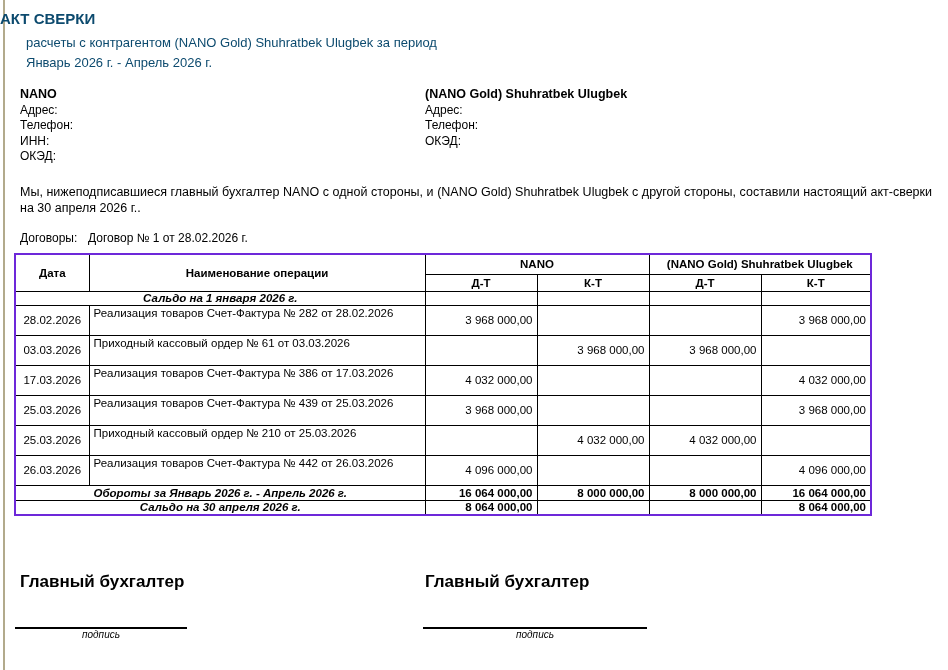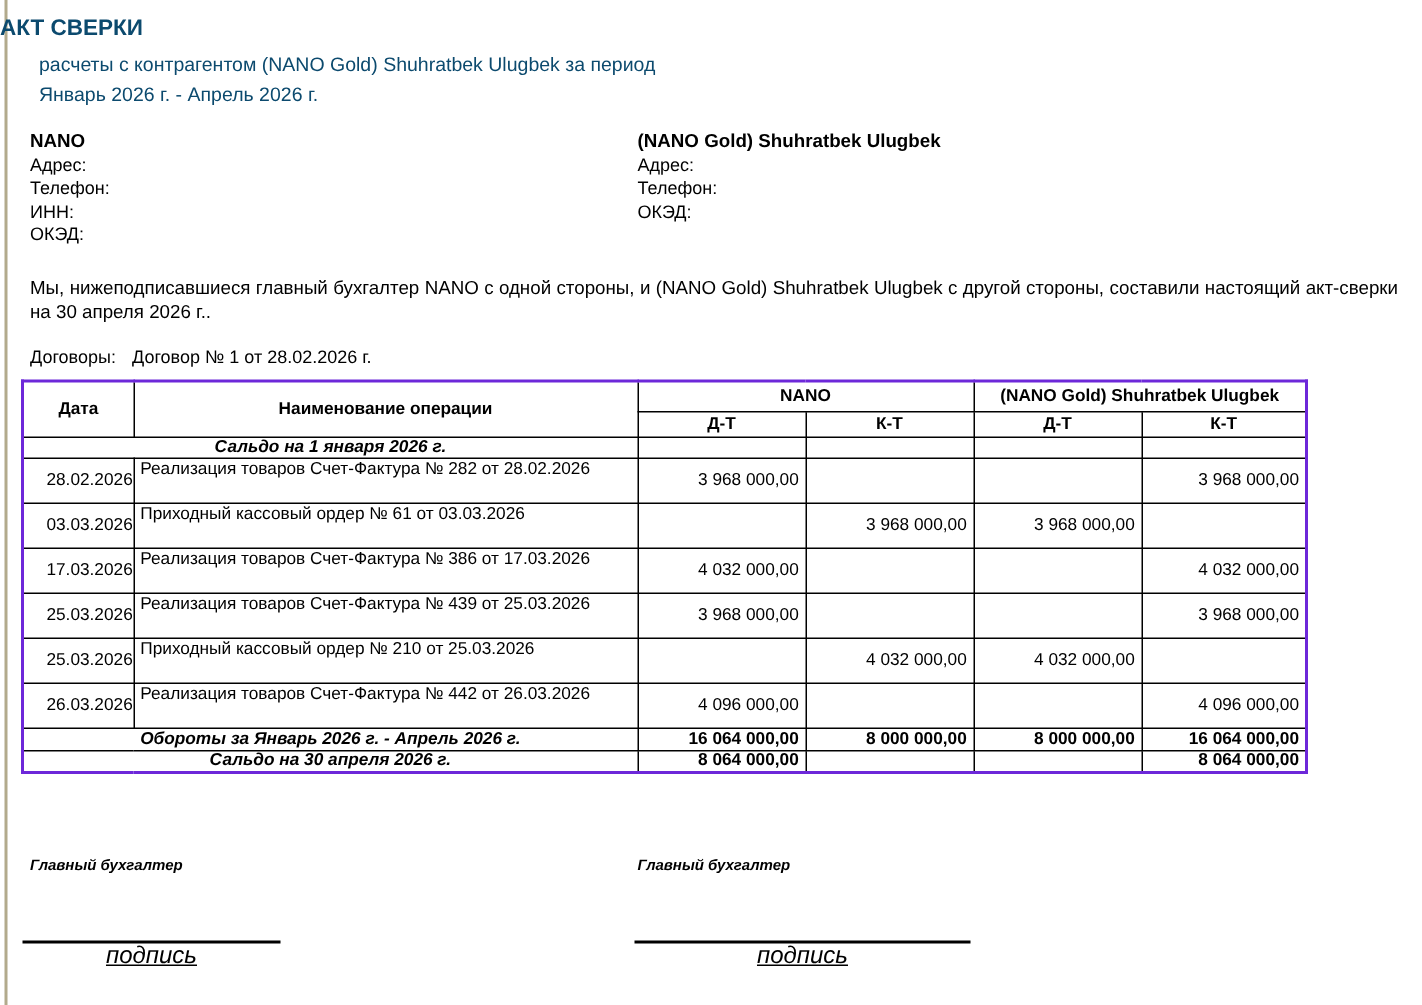--- a/index.html
+++ b/index.html
@@ -24,33 +24,33 @@
   .contracts-label { display: inline-block; min-width: 68px; }
 
   table.recon { position: absolute; top: 253px; left: 14px; width: 856px; border-collapse: collapse; border: 2px solid #6d28d9; table-layout: fixed; }
   table.recon th, table.recon td { border: 1px solid #000; font-size: 11.5px; overflow: hidden; white-space: nowrap; }
   table.recon th { font-weight: bold; text-align: center; padding: 1px 2px; }
   tr.hdr1 { height: 20px; } tr.hdr2 { height: 17px; }
   tr.balance { height: 14px; }
   tr.balance td, tr.totals td { font-weight: bold; }
   td.lbl { text-align: center; font-style: italic; }
   tr.datarow { height: 30px; }
-  td.date { text-align: right; vertical-align: middle; }
+  td.date { text-align: center; vertical-align: middle; }
   td.op { text-align: left; vertical-align: top; padding: 1px 4px; white-space: normal; line-height: 13px; }
   td.amt { text-align: right; vertical-align: middle; padding-right: 4px; }
   tr.totals { height: 15px; }
 
   .summary { position: absolute; top: 528px; left: 20px; width: 912px; font-size: 12px; font-weight: bold; line-height: 15.5px; }
-  .sign-title { position: absolute; top: 572px; font-size: 10px; font-weight: bold; font-style: italic; }
+  .sign-title { position: absolute; top: 572px; font-size: 17px; font-weight: bold; }
   .sign-title.left { left: 20px; } .sign-title.right { left: 425px; }
   .sign-block { position: absolute; top: 627px; text-align: center; }
   .sign-block.left { left: 15px; width: 172px; }
   .sign-block.right { left: 423px; width: 224px; }
   .sign-line { border-top: 2px solid #000; height: 2px; }
-  .sign-caption { font-size: 16px; font-style: italic; text-decoration: underline; }
+  .sign-caption { font-size: 10px; font-style: italic; }
 </style>
 </head>
 <body>
 
 <div class="page">
   <div class="edge-line"></div>
 
   <div class="title-block">
     <div class="doc-title">АКТ СВЕРКИ</div>
     <div class="doc-sub">расчеты с контрагентом (NANO Gold) Shuhratbek Ulugbek за период</div>

